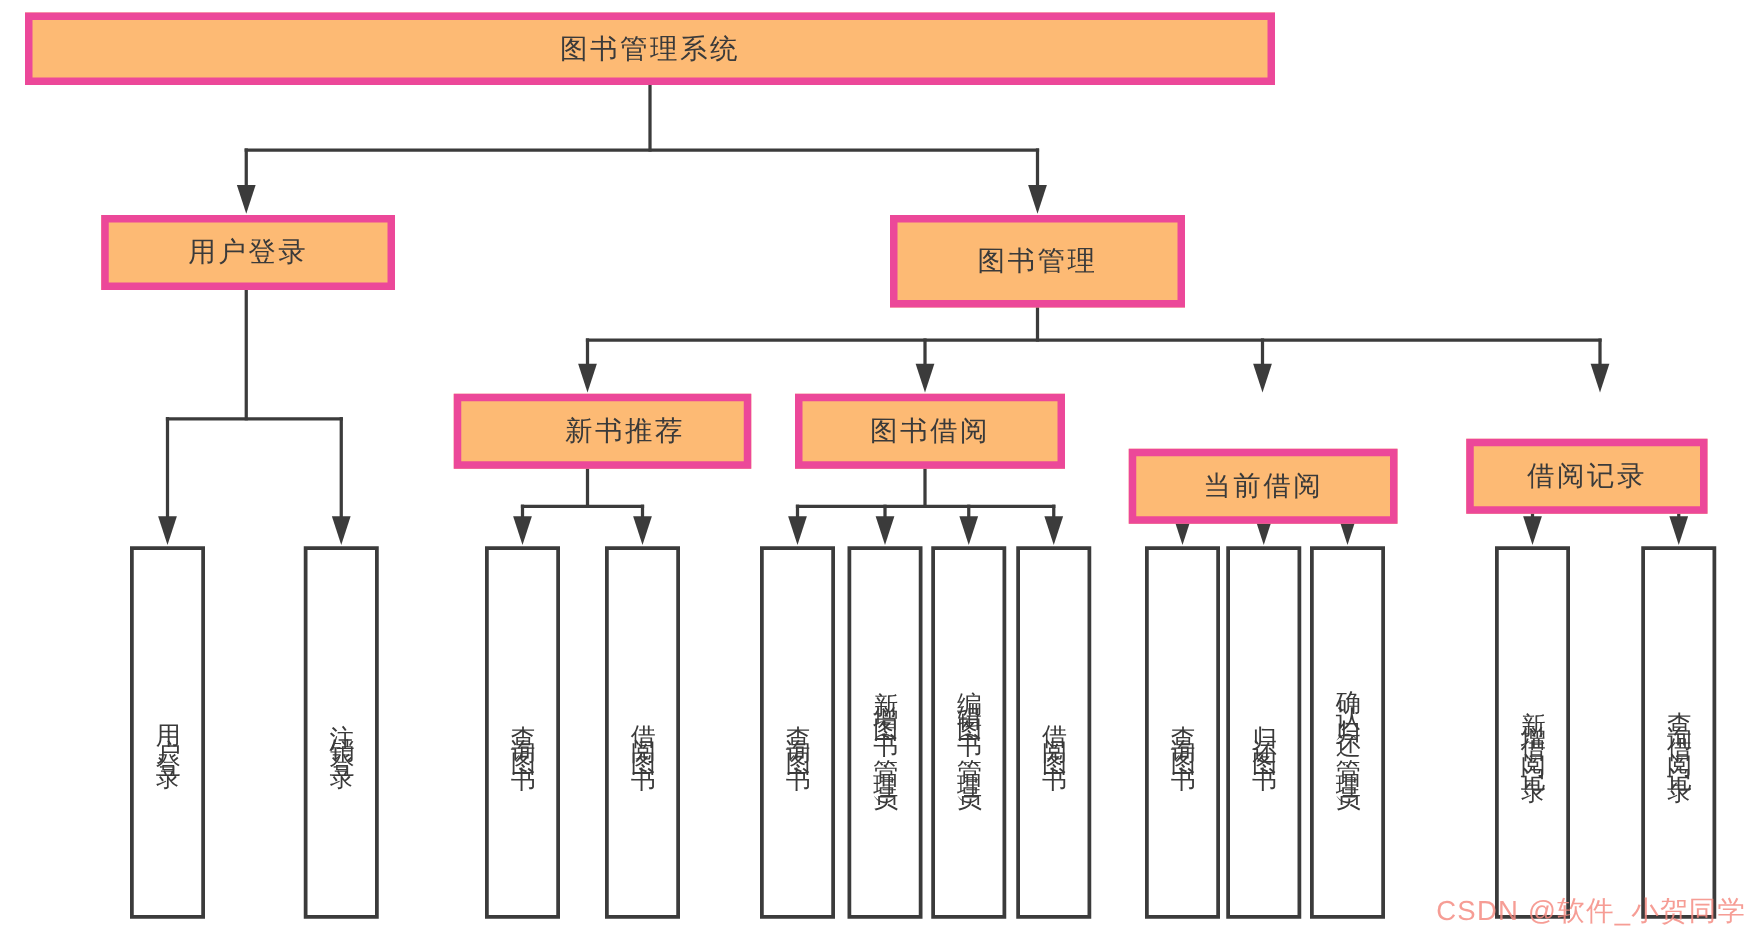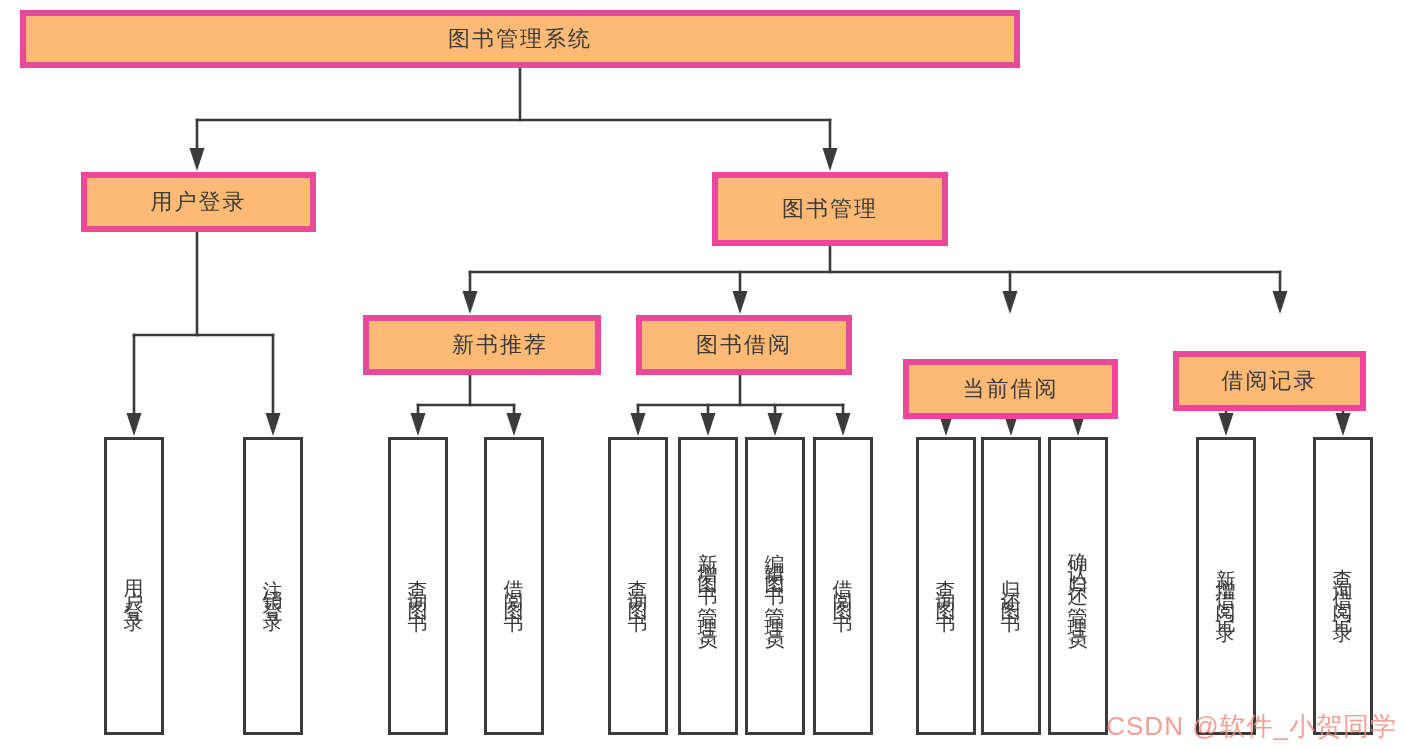--- a/index.html
+++ b/index.html
@@ -35,21 +35,21 @@
     writing-mode:vertical-rl;
     text-orientation:mixed;
     font-size:20px;
     line-height:1;
     letter-spacing:11px;
     white-space:nowrap;
   }
   .watermark{
     position:absolute;
     right:8px;bottom:3px;
-    font-size:26px;
+    font-size:22px;
     letter-spacing:1px;
     color:rgba(244,140,130,0.85);
     z-index:5;
     pointer-events:none;
   }
 </style>
 </head>
 <body>
 
 <div class="canvas">

